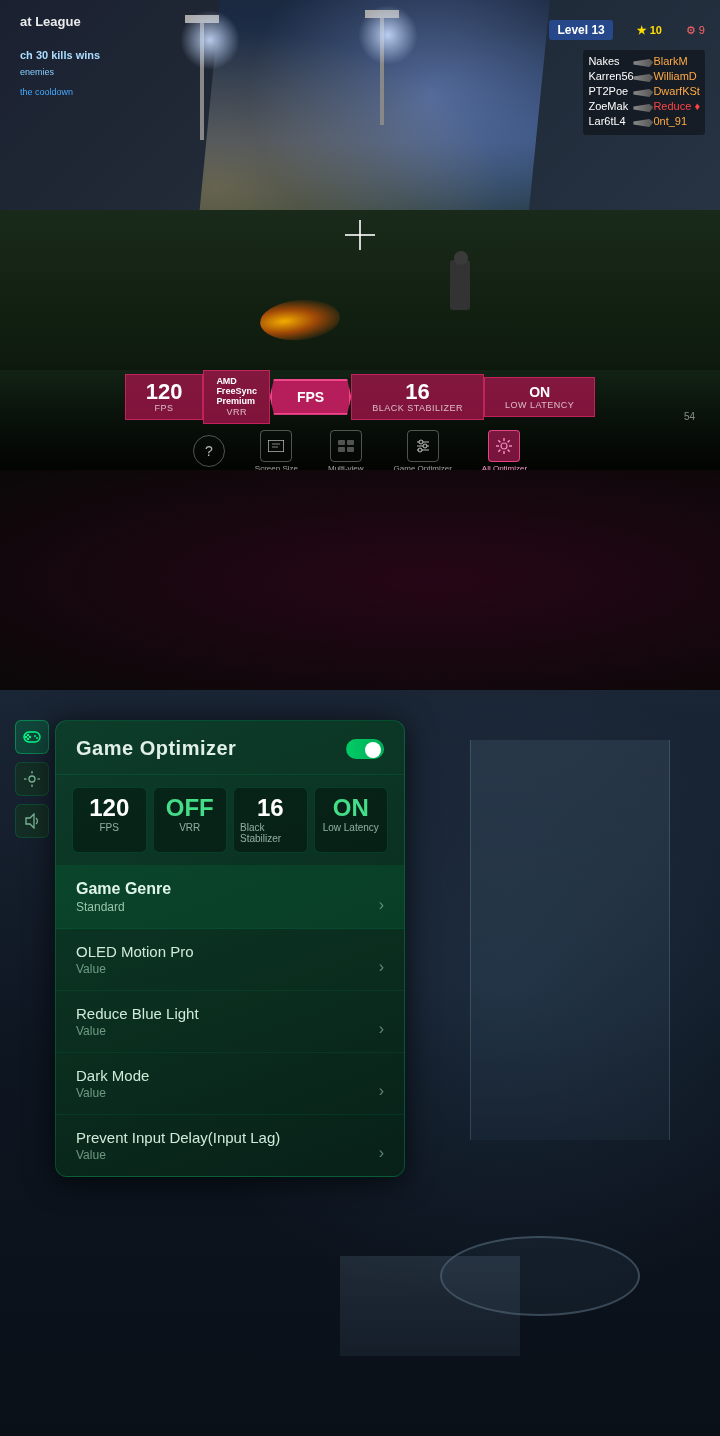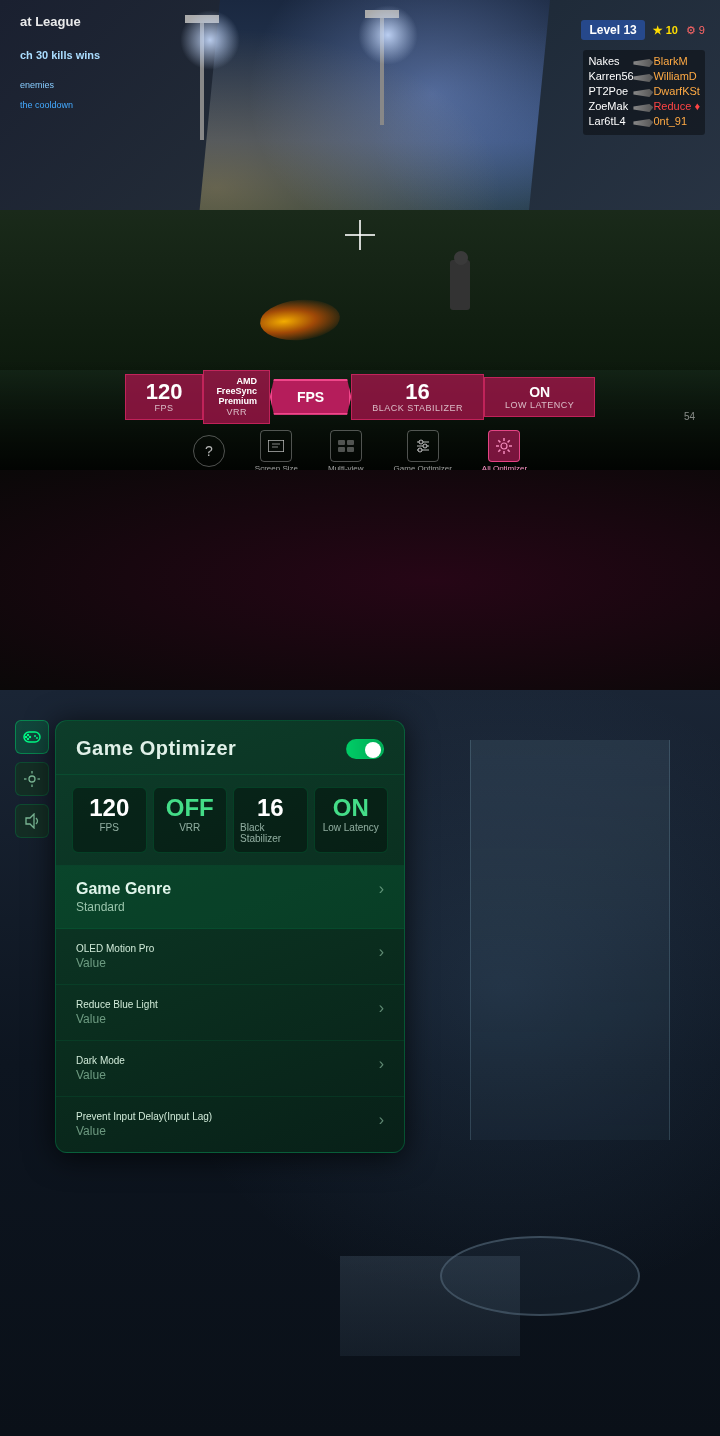--- a/index.html
+++ b/index.html
@@ -171,34 +171,34 @@
     }
     .hud-objective {
       font-size: 11px;
       color: #aaddff;
       margin-top: 20px;
       font-weight: bold;
     }
     .hud-sub {
       font-size: 9px;
       color: #88ccff;
-      margin-top: 19px;
+      margin-top: 6px;
     }
     .hud-cooldown {
       font-size: 9px;
       color: #44aaff;
       margin-top: 10px;
     }
 
     .hud-top-right {
       position: absolute;
       top: 20px; right: 15px;
       display: flex;
       align-items: center;
-      gap: 8px;
+      gap: 24px;
     }
     .hud-level {
       background: rgba(40,80,160,0.8);
       color: #fff;
       font-size: 12px;
       font-weight: bold;
       padding: 3px 8px;
       border-radius: 3px;
     }
     .hud-star-count {
@@ -452,32 +452,32 @@
       line-height: 1;
     }
     .stat-badge-label {
       font-size: 10px;
       color: rgba(200,230,215,0.7);
       margin-top: 2px;
     }
     .stat-badge-value.green { color: #44dd88; }
     .menu-item {
       display: flex;
-      align-items: flex-start;
+      align-items: flex-end;
       justify-content: space-between;
       padding: 14px 20px;
       border-bottom: 1px solid rgba(0,150,80,0.15);
       cursor: pointer;
     }
     .menu-item:last-child {
       border-bottom: none;
     }
     .menu-item-left {}
     .menu-item-title {
-      font-size: 10px;
+      font-size: 15px;
       color: #d0ead8;
       font-weight: 500;
     }
     .menu-item-value {
       font-size: 12px;
       color: rgba(150,200,170,0.7);
       margin-top: 2px;
     }
     .menu-item-arrow {
       color: rgba(150,200,170,0.6);
@@ -582,21 +582,21 @@
     </div>
   </div>
 
   <div class="hud-bottom">
     <div class="stats-bar">
       <div class="stat-item">
         <span class="stat-value">120</span>
         <span class="stat-label">FPS</span>
       </div>
       <div class="stat-item" style="padding: 6px 12px;">
-        <span class="stat-value-small" style="font-size:9px; text-align:right; line-height:1.1;">AMD<br>FreeSync<br>Premium</span>
+        <span class="stat-value-small" style="font-size:9px; text-align:left; line-height:1.1;">AMD<br>FreeSync<br>Premium</span>
         <span class="stat-label">VRR</span>
       </div>
       <div class="stat-item active">
         <span class="stat-value-small">FPS</span>
       </div>
       <div class="stat-item">
         <span class="stat-value">16</span>
         <span class="stat-label">Black Stabilizer</span>
       </div>
       <div class="stat-item">

